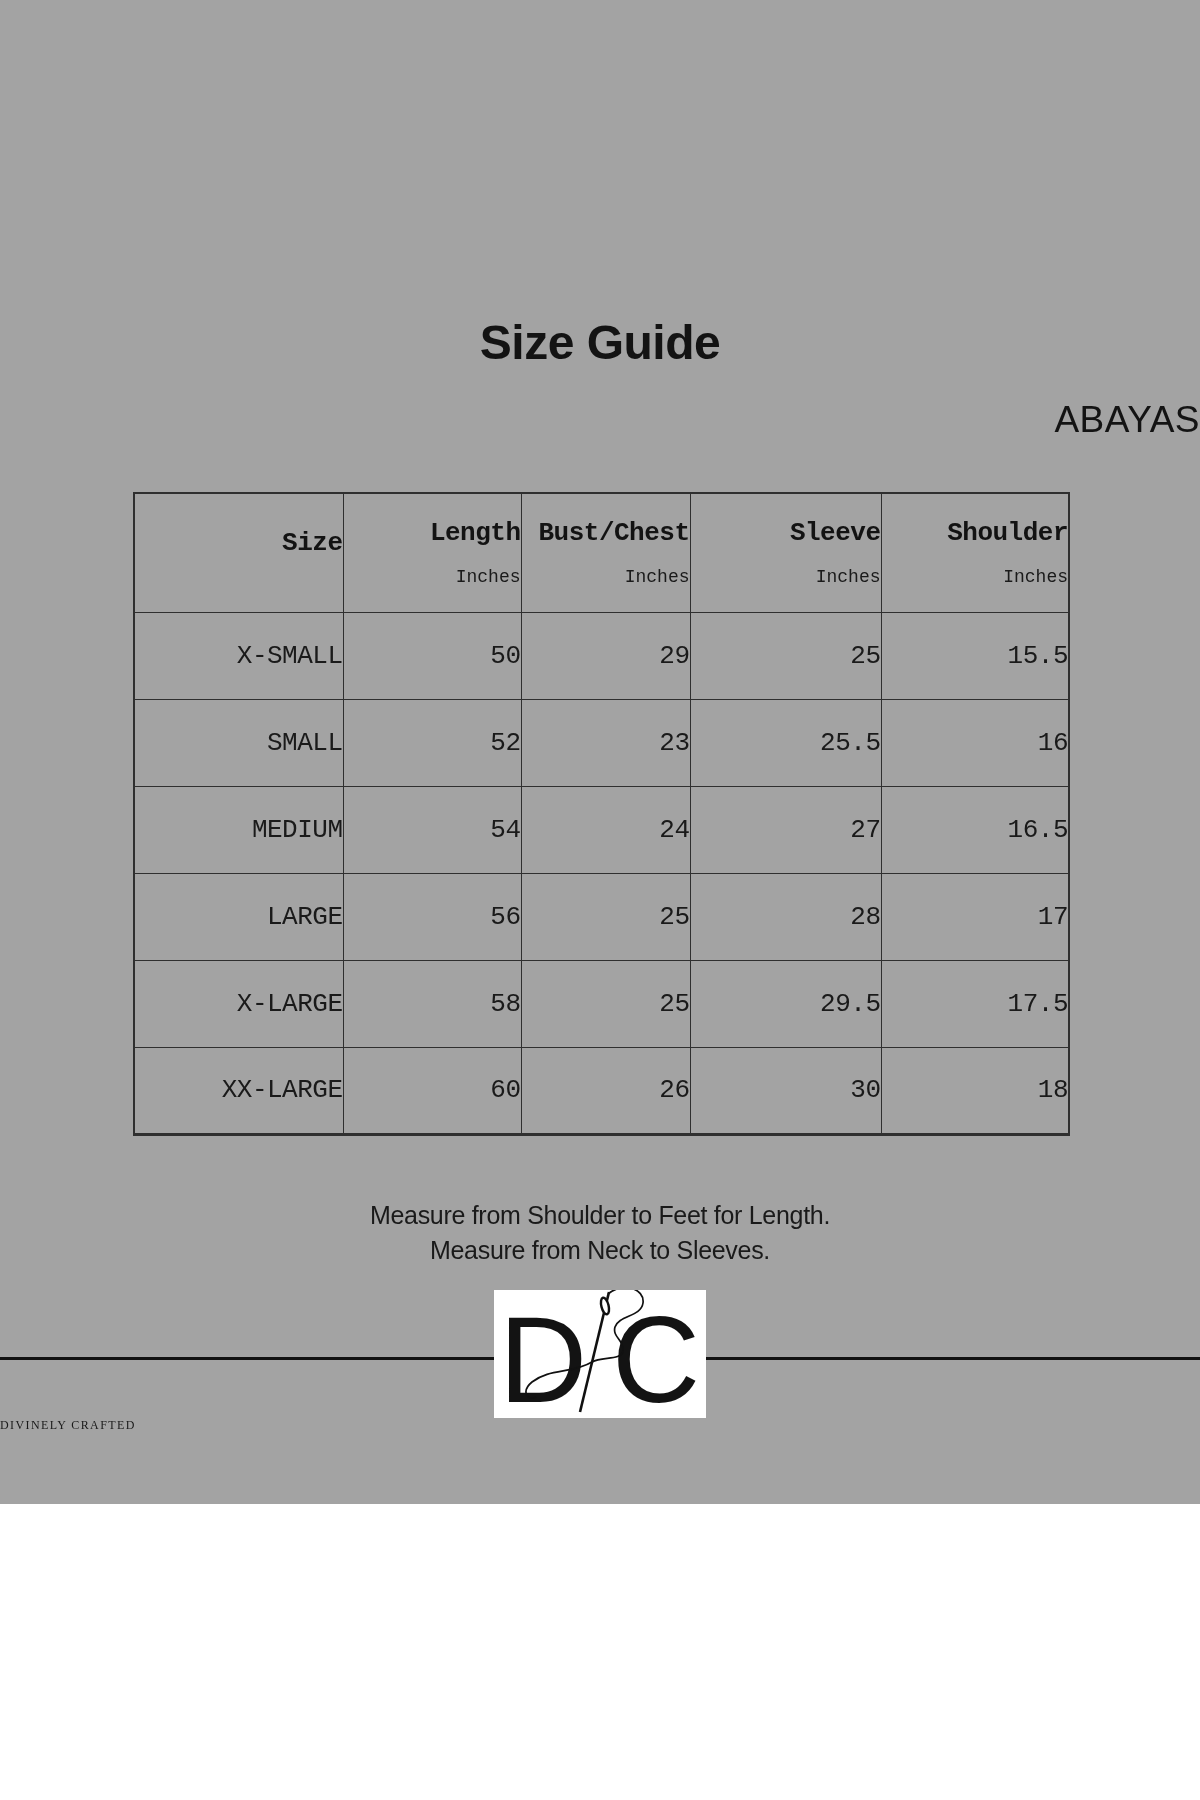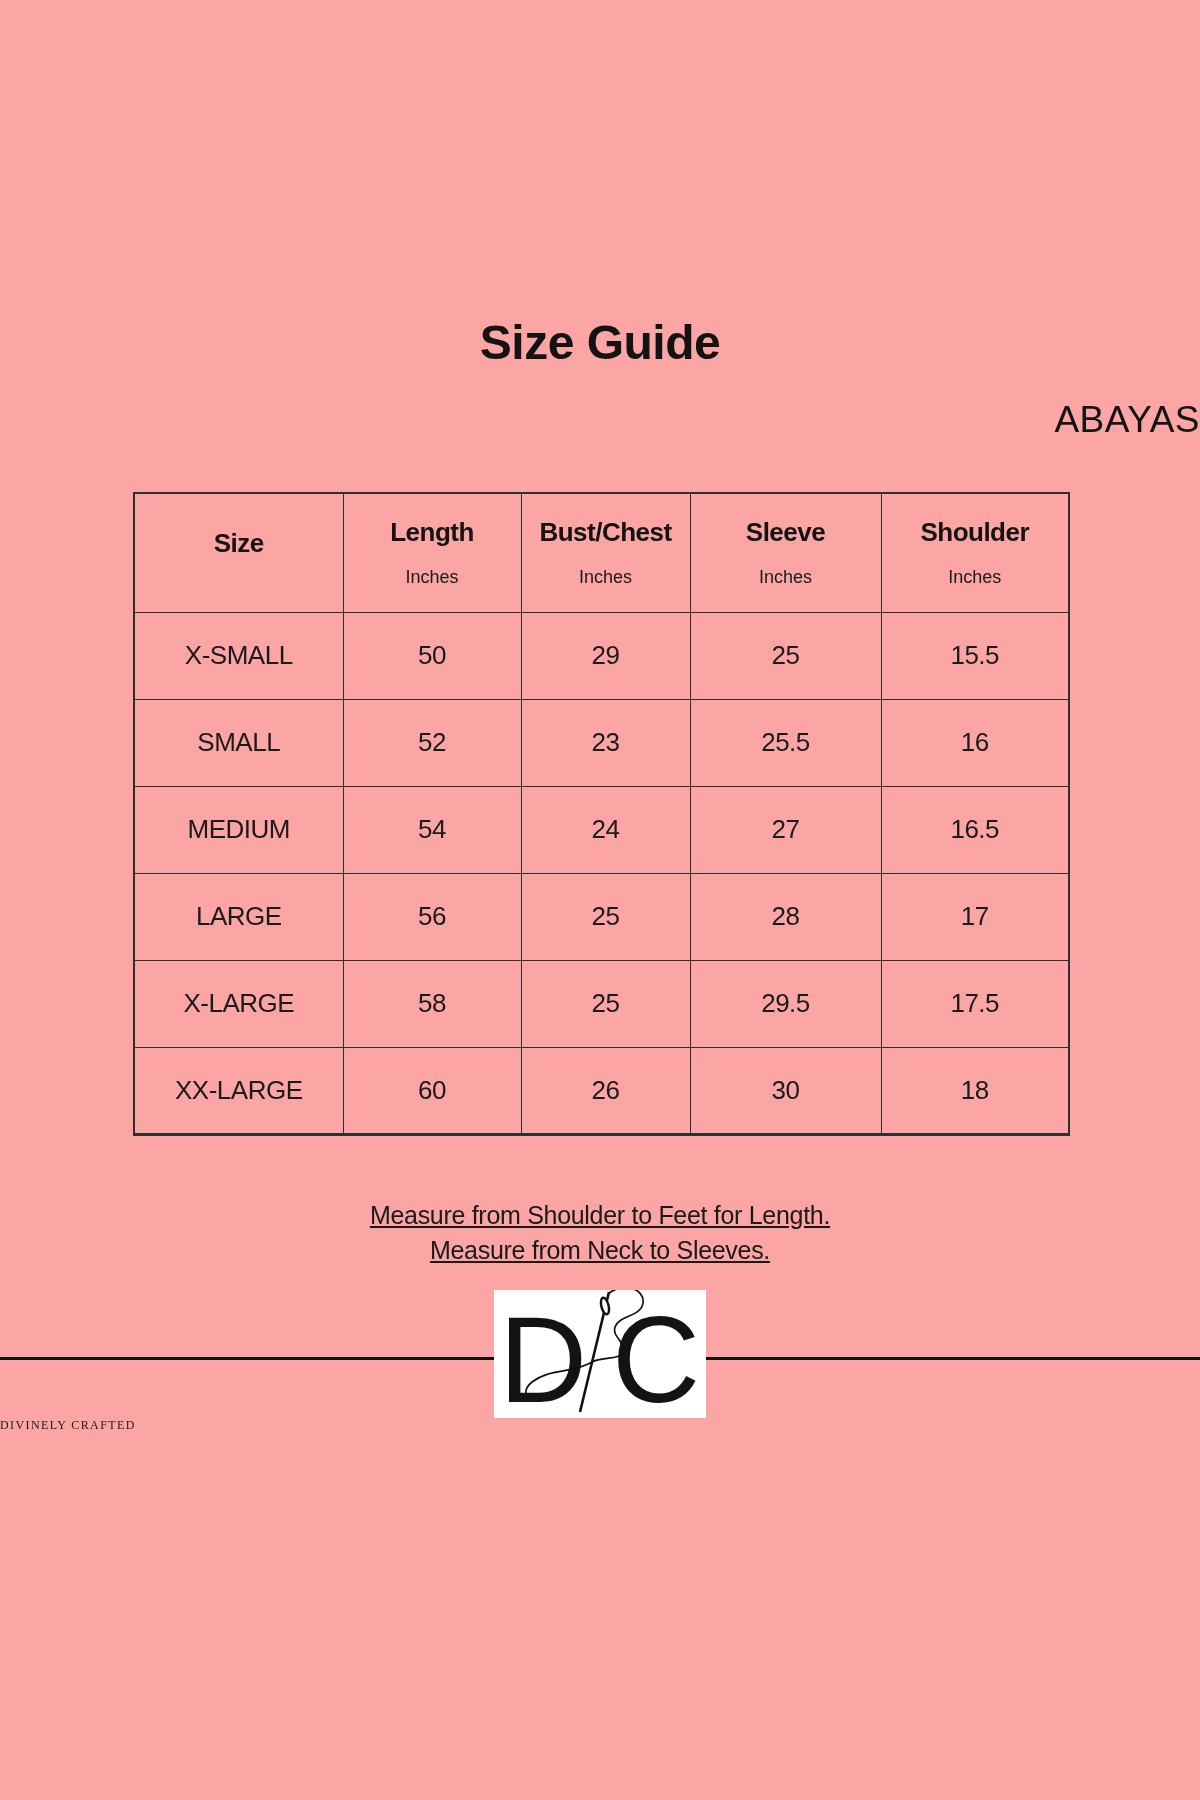--- a/index.html
+++ b/index.html
@@ -1,20 +1,20 @@
 <!DOCTYPE html>
 <html><head>
 <meta charset="utf-8">
 <style>
   html, body { margin: 0; padding: 0; background: #ffffff; }
   .page {
     position: relative;
     width: 1200px;
-    height: 1800px;
-    background: #fca5a5;
+    height: 1504px;
+    background: #a3a3a3;
     font-family: "Liberation Sans", sans-serif;
     color: #1a1a1a;
     overflow: hidden;
   }
 
   .title {
     position: absolute;
     top: 315px;
     left: 0;
     width: 100%;
@@ -46,23 +46,24 @@
     left: 133px;
     top: 492px;
     width: 935px;
     border-collapse: collapse;
     table-layout: fixed;
     border: 2px solid #2f2f2f;
     border-bottom-width: 3px;
   }
   .size-table th, .size-table td {
     border: 1px solid #2f2f2f;
-    text-align: center;
+    text-align: right;
     vertical-align: middle;
-    padding: 7px;
+    padding: 0;
+    font-family: Liberation Mono, monospace;
   }
   .size-table thead tr { height: 119px; }
   .size-table tbody tr { height: 87px; }
   .hlabel {
     font-size: 26px;
     font-weight: bold;
     letter-spacing: -0.5px;
     color: #131313;
   }
   .hunit {
@@ -80,21 +81,20 @@
   .notes {
     position: absolute;
     top: 1198px;
     left: 0;
     width: 100%;
     text-align: center;
     font-size: 25px;
     line-height: 35px;
     letter-spacing: -0.3px;
     color: #1a1a1a;
-    text-decoration: underline;
   }
 
   .divider {
     position: absolute;
     top: 1357px;
     left: 0;
     right: 0;
     height: 3px;
     background: #111111;
     z-index: 1;

